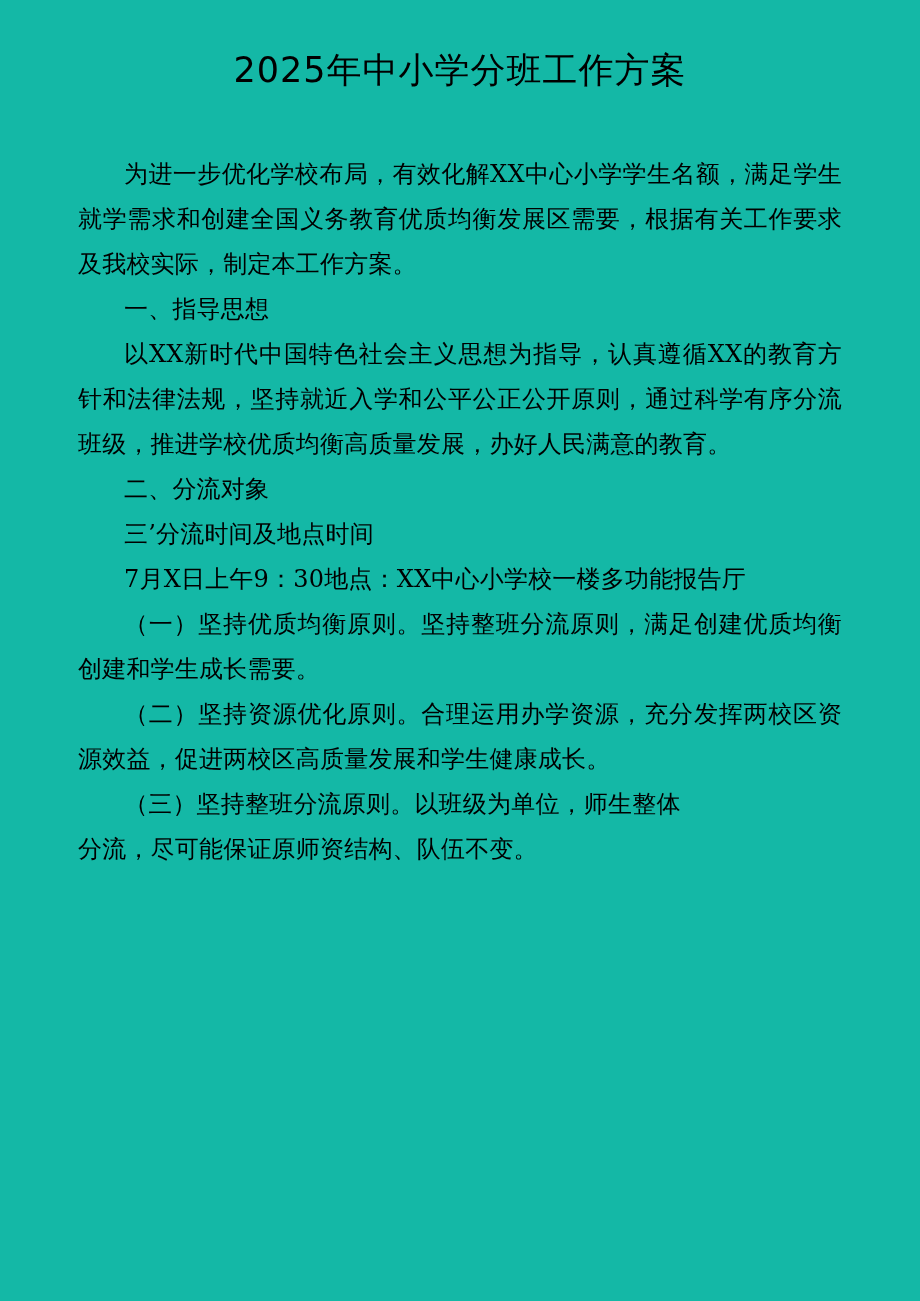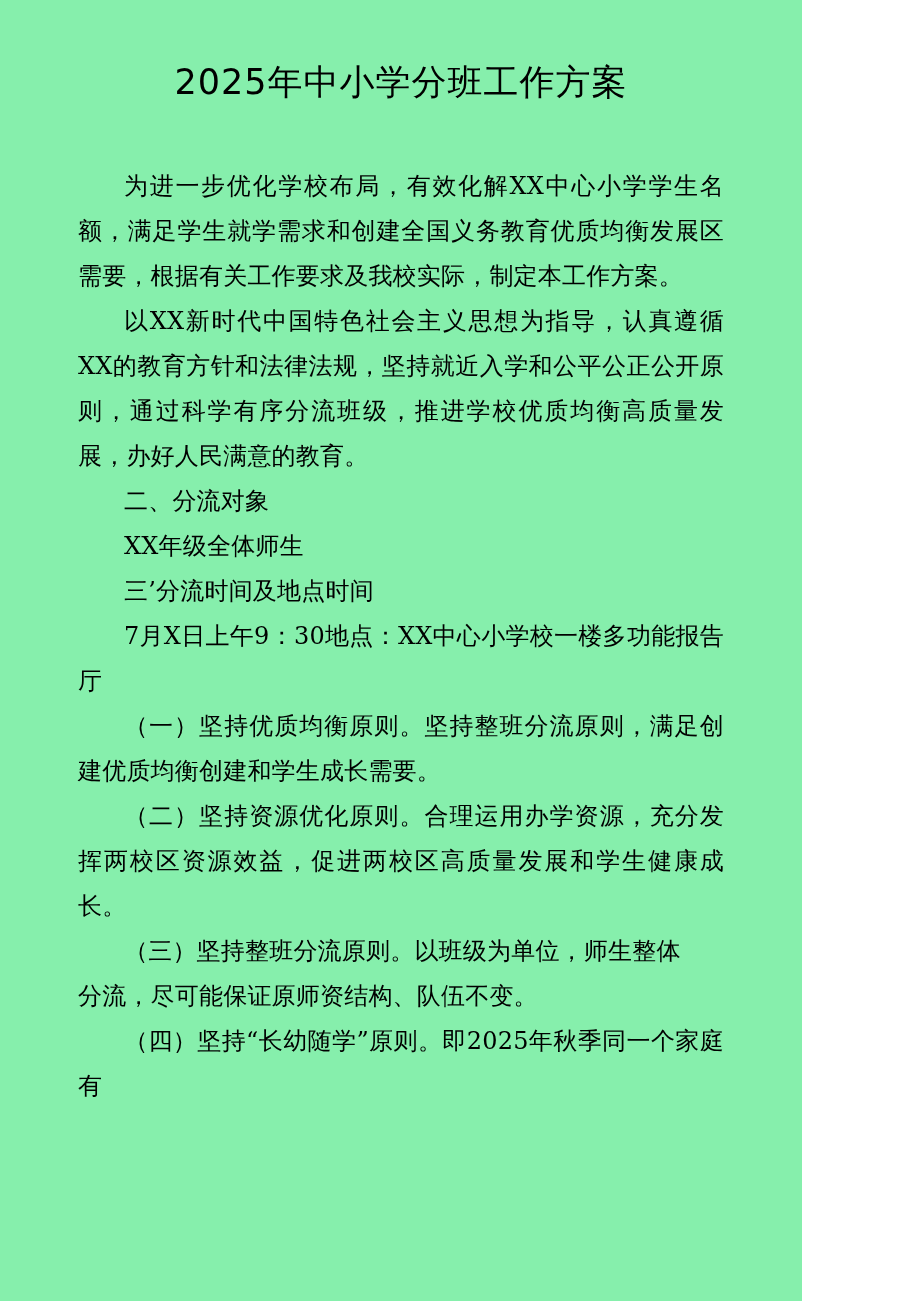--- a/index.html
+++ b/index.html
@@ -7,26 +7,26 @@
     padding: 0;
     background: #ffffff;
   }
   body {
     width: 920px;
     height: 1301px;
     font-family: "DejaVu Serif", "Liberation Serif", serif;
     color: #000000;
   }
   .page {
-    width: 802px;
+    width: 920px;
     height: 1301px;
     box-sizing: border-box;
-    padding: 60px 78px 40px 78px;
+    padding: 48px 78px 40px 78px;
     position: relative;
-    background: #86efac;
+    background: #14b8a6;
   }
   .doc-title {
     font-size: 35px;
     line-height: 1.3;
     text-align: center;
     letter-spacing: 1px;
     margin: 0 0 58px 0;
     font-weight: normal;
     font-family: "DejaVu Sans", "Liberation Sans", sans-serif;
   }
@@ -46,24 +46,23 @@
   }
 </style>
 </head>
 <body>
 
 <div class="page">
 
   <h1 class="doc-title">2025年中小学分班工作方案</h1>
 
   <p class="para indent2">为进一步优化学校布局，有效化解XX中心小学学生名额，满足学生就学需求和创建全国义务教育优质均衡发展区需要，根据有关工作要求及我校实际，制定本工作方案。</p>
+  <p class="para indent2">一、指导思想</p>
   <p class="para indent2">以XX新时代中国特色社会主义思想为指导，认真遵循XX的教育方针和法律法规，坚持就近入学和公平公正公开原则，通过科学有序分流班级，推进学校优质均衡高质量发展，办好人民满意的教育。</p>
   <p class="para indent2">二、分流对象</p>
-  <p class="para indent2">XX年级全体师生</p>
   <p class="para indent2">三’分流时间及地点时间</p>
   <p class="para indent2">7月X日上午9：30地点：XX中心小学校一楼多功能报告厅</p>
   <p class="para indent2">（一）坚持优质均衡原则。坚持整班分流原则，满足创建优质均衡创建和学生成长需要。</p>
   <p class="para indent2">（二）坚持资源优化原则。合理运用办学资源，充分发挥两校区资源效益，促进两校区高质量发展和学生健康成长。</p>
   <p class="para indent2">（三）坚持整班分流原则。以班级为单位，师生整体</p>
   <p class="para indent-none">分流，尽可能保证原师资结构、队伍不变。</p>
-  <p class="para indent2">（四）坚持“长幼随学”原则。即2025年秋季同一个家庭有</p>
 
 </div>
 
 </body></html>

